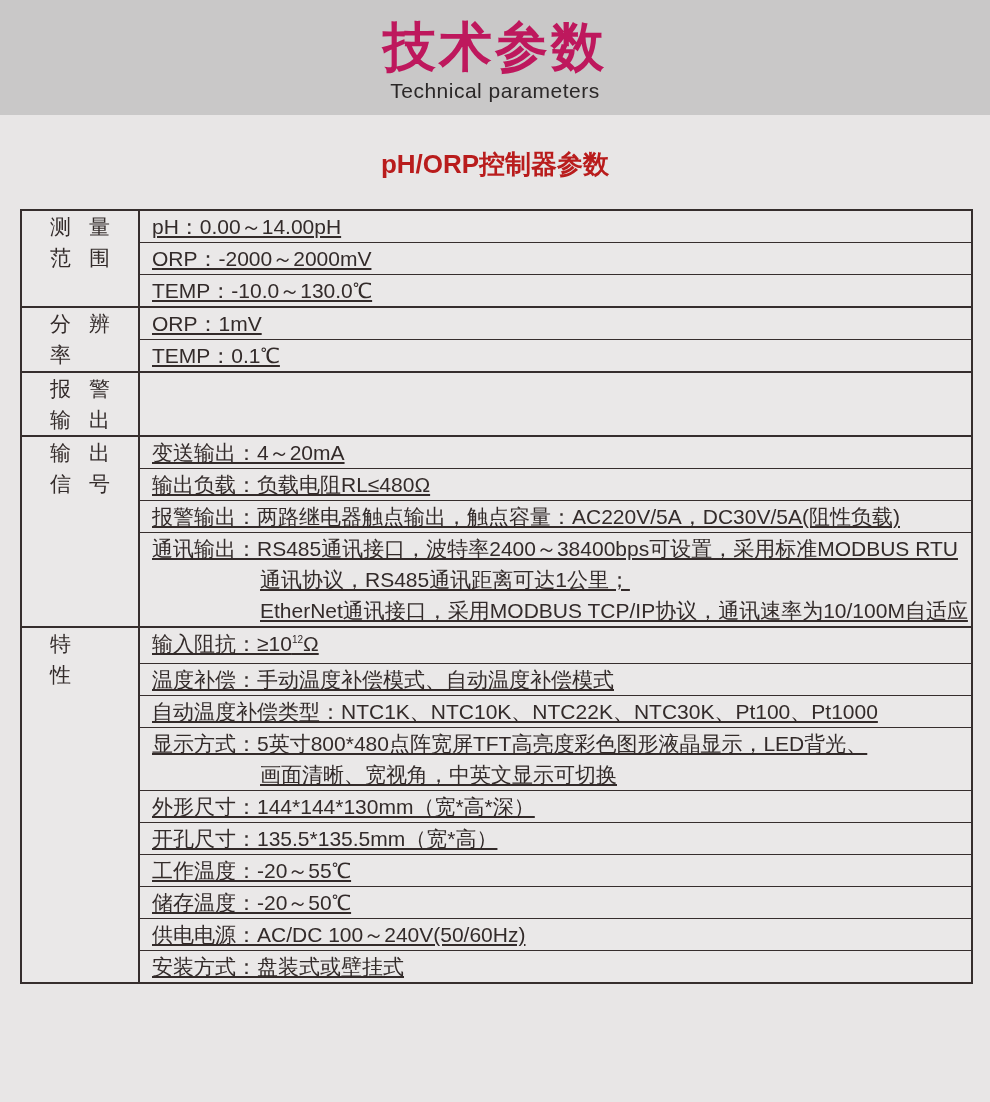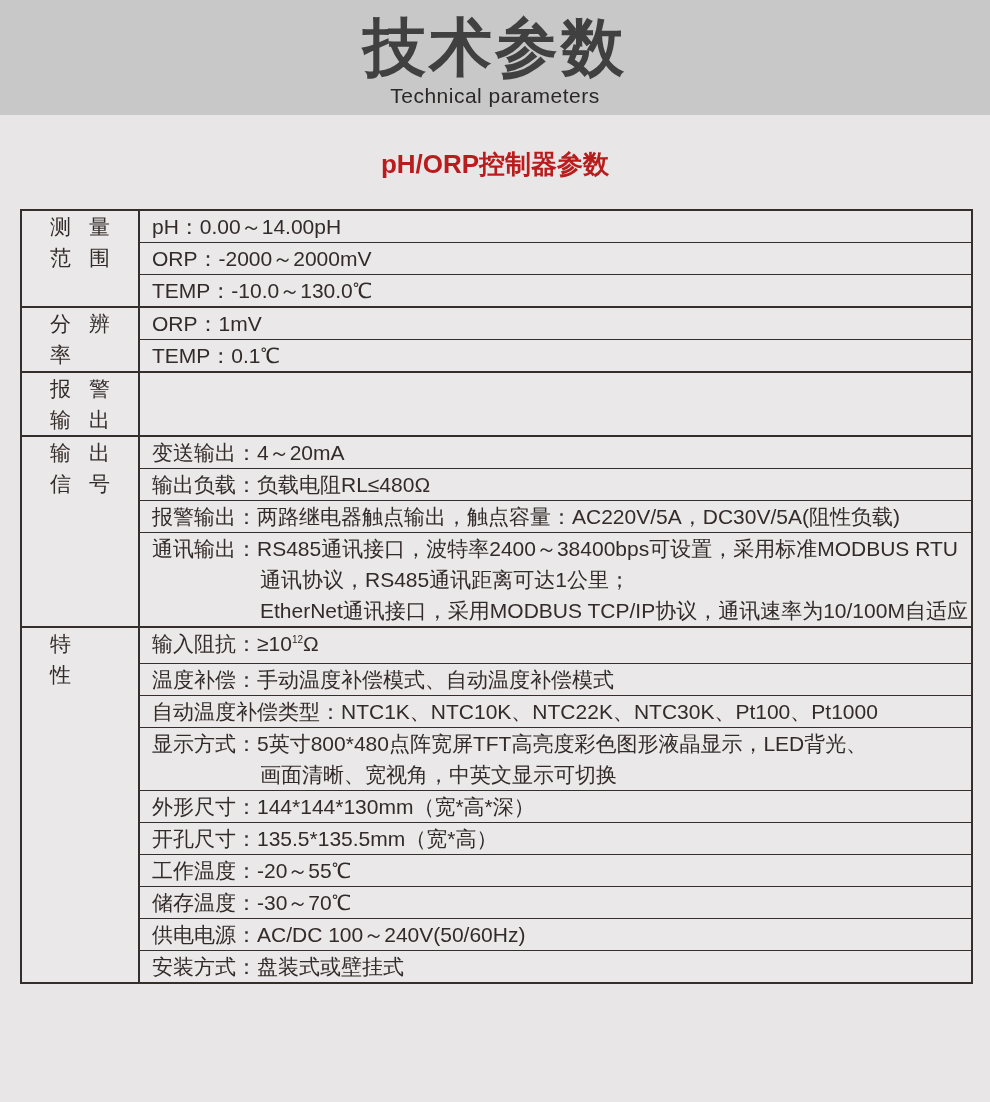--- a/index.html
+++ b/index.html
@@ -13,24 +13,24 @@
   }
   .band {
     height: 115px;
     background: #c9c8c8;
     display: flex;
     flex-direction: column;
     align-items: center;
     justify-content: center;
   }
   .band .title-cn {
-    font-size: 63px;
+    font-size: 53px;
     font-weight: 700;
     letter-spacing: 3px;
-    color: #404040;
+    color: #be185d;
     line-height: 1.1;
     margin: 6px 0 2px 0;
   }
   .band .title-en {
     font-size: 21px;
     font-weight: 400;
     letter-spacing: 0.5px;
     color: #2b2828;
   }
   .section-title {
@@ -66,20 +66,21 @@
   }
   .items {
     flex: 1 1 auto;
     display: flex;
     flex-direction: column;
     min-width: 0;
   }
   .item {
     border-top: 1px solid #362e2d;
     padding: 0 10px 0 12px;
+    text-decoration: underline;
   }
   .item:first-child { border-top: none; }
   .line {
     font-size: 21px;
     font-weight: 500;
     line-height: 31px;
     white-space: nowrap;
   }
   .line.indent { padding-left: 108px; }
   .sup {
@@ -180,21 +181,21 @@
       <div class="item">
           <div class="line">外形尺寸：144*144*130mm（宽*高*深）</div>
         </div>
       <div class="item">
           <div class="line">开孔尺寸：135.5*135.5mm（宽*高）</div>
         </div>
       <div class="item">
           <div class="line">工作温度：-20～55℃</div>
         </div>
       <div class="item">
-          <div class="line">储存温度：-30～70℃</div>
+          <div class="line">储存温度：-20～50℃</div>
         </div>
       <div class="item">
           <div class="line">供电电源：AC/DC 100～240V(50/60Hz)</div>
         </div>
       <div class="item">
           <div class="line">安装方式：盘装式或壁挂式</div>
         </div>
     </div>
   </div>
 

